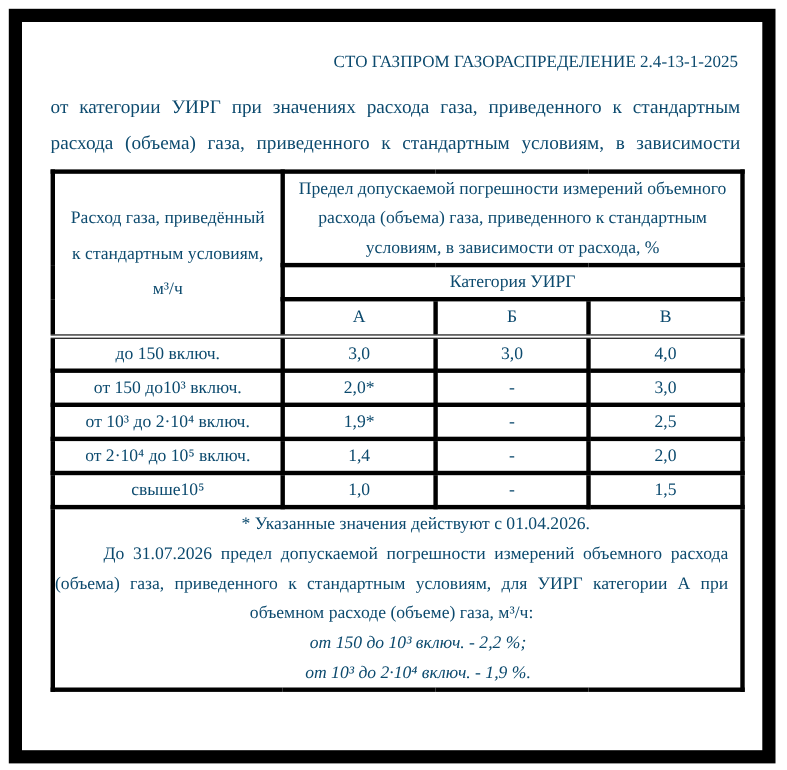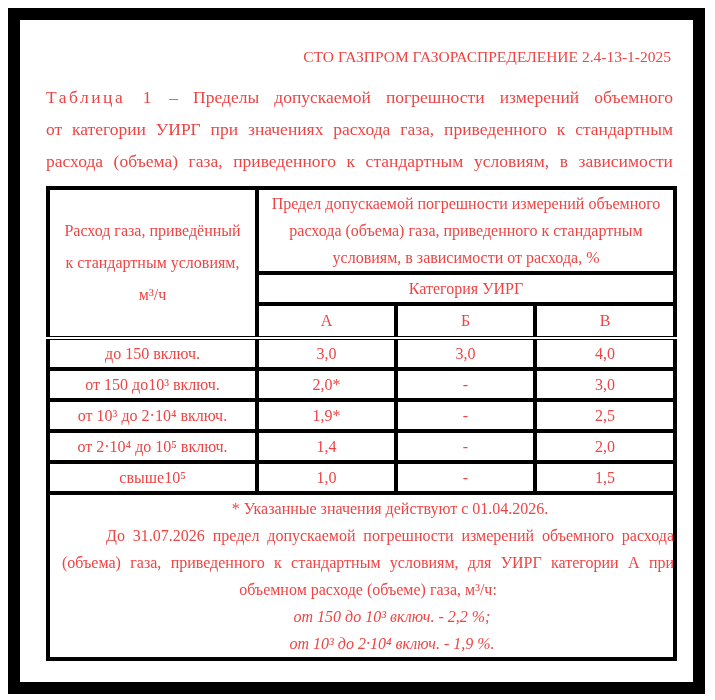--- a/index.html
+++ b/index.html
@@ -7,21 +7,21 @@
     padding: 0;
     background: #ffffff;
   }
   .page {
     position: relative;
     width: 715px;
     height: 700px;
     background: #ffffff;
     overflow: hidden;
     font-family: "Liberation Serif", "DejaVu Serif", serif;
-    color: #ef4444;
+    color: #0c4a6e;
   }
   .frame {
     position: absolute;
     left: 8px;
     top: 8px;
     right: 10px;
     bottom: 6px;
     border: 12px solid #000000;
     background: #ffffff;
     box-sizing: border-box;
@@ -74,35 +74,34 @@
   .error-header div { line-height: 27px; }
   .category-row th { height: 27px; }
   .abv-row th { height: 30px; }
   .head-bottom { border-bottom: 4px double #000000 !important; }
   tbody.body-rows td { height: 27px; }
   td.note-cell {
     text-align: left;
     padding: 5px 7px 6px 7px;
     font-size: 16px;
   }
-  .note-line { line-height: 27px; width: 612px; margin-left: 12px; }
+  .note-line { line-height: 27px; width: 612px; }
   .indent1 { text-indent: 44px; }
   .indent2 { text-indent: 48px; font-style: italic; }
 </style>
 </head>
 <body>
 
 <div class="page">
   <div class="frame">
     <div class="content">
 
       <div class="doc-header">СТО ГАЗПРОМ ГАЗОРАСПРЕДЕЛЕНИЕ 2.4-13-1-2025</div>
 
       <div class="caption">
-        <div class="cap-line jl"><span class="cap-label">Таблица 1</span> <span>– Пределы допускаемой погрешности измерений объемного</span></div>
         <div class="cap-line jl">от категории УИРГ при значениях расхода газа, приведенного к стандартным</div>
         <div class="cap-line jl">расхода (объема) газа, приведенного к стандартным условиям, в зависимости</div>
       </div>
 
       <table class="main">
         <colgroup>
           <col class="c1">
             <col class="c2">
             <col class="c3">
             <col class="c4">

